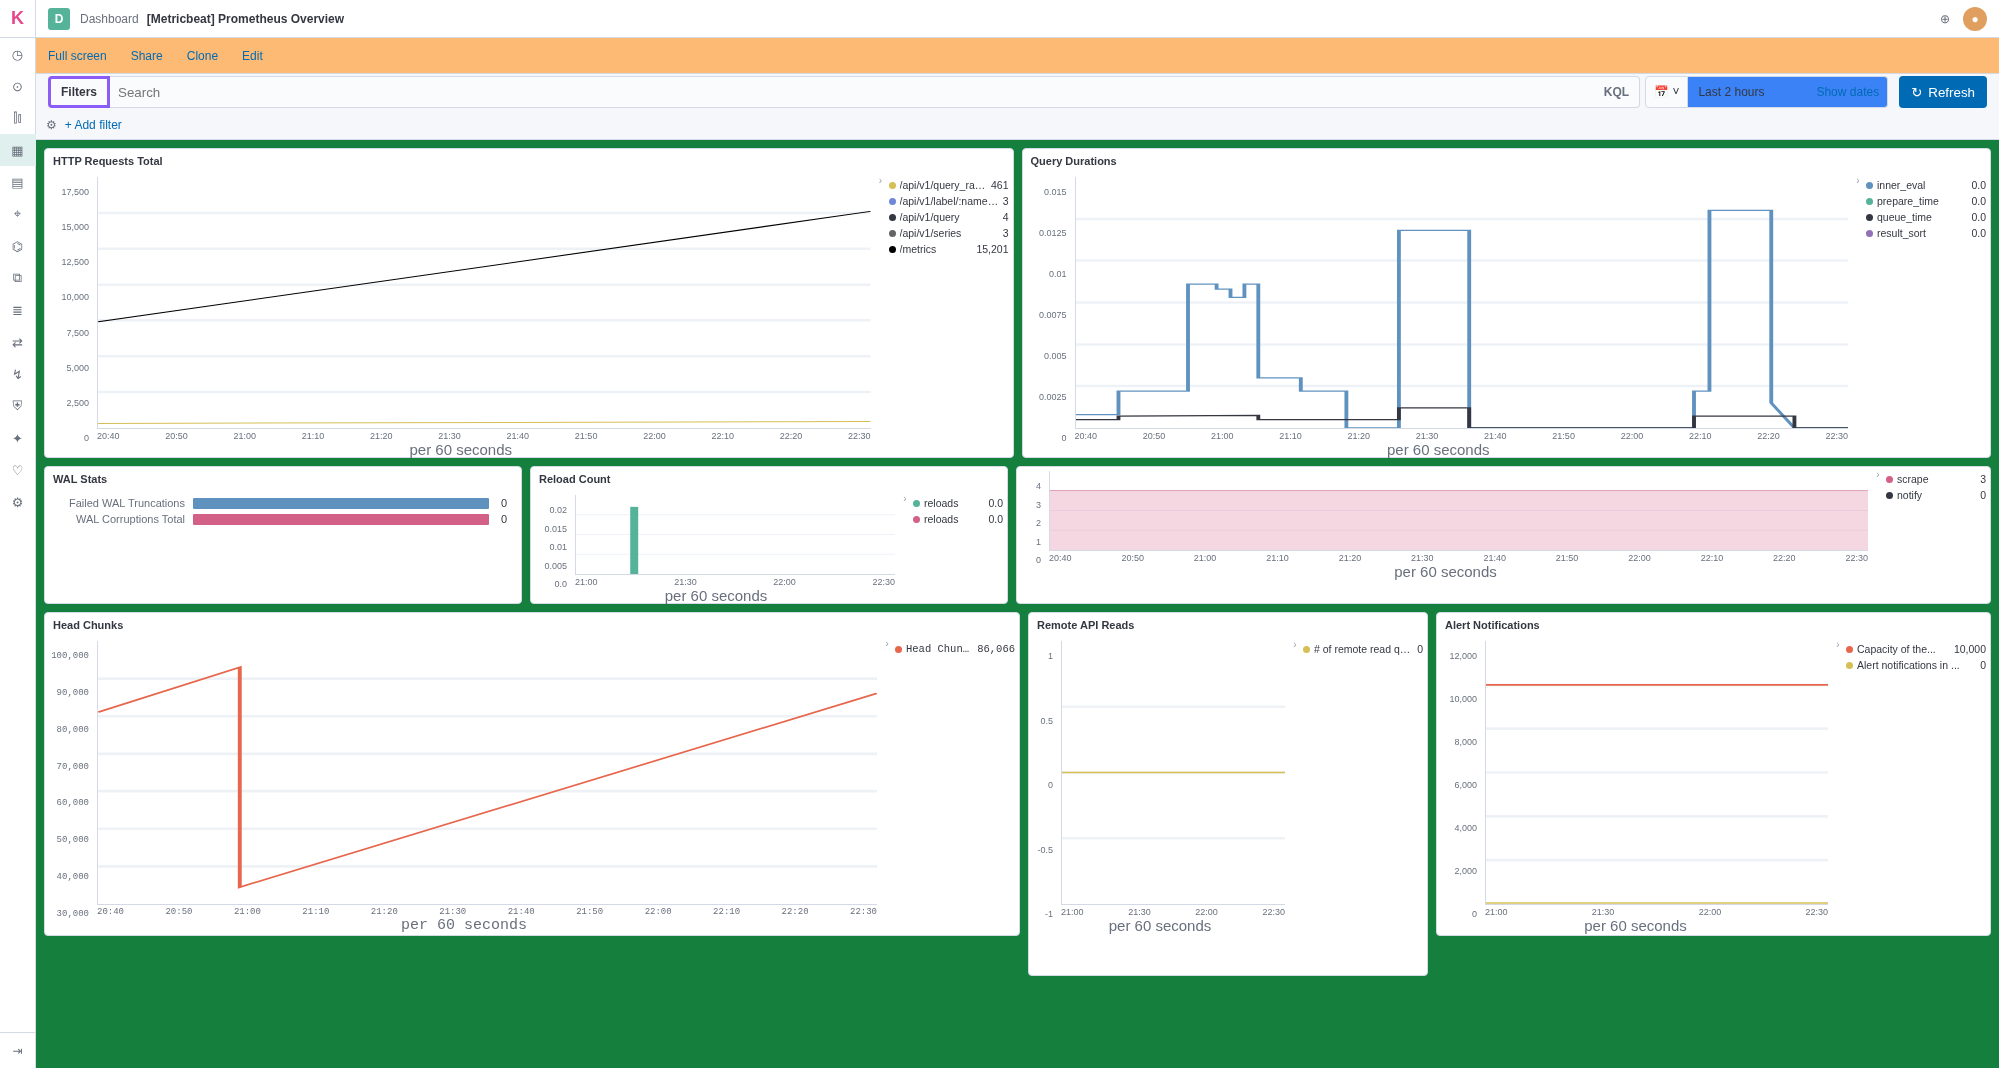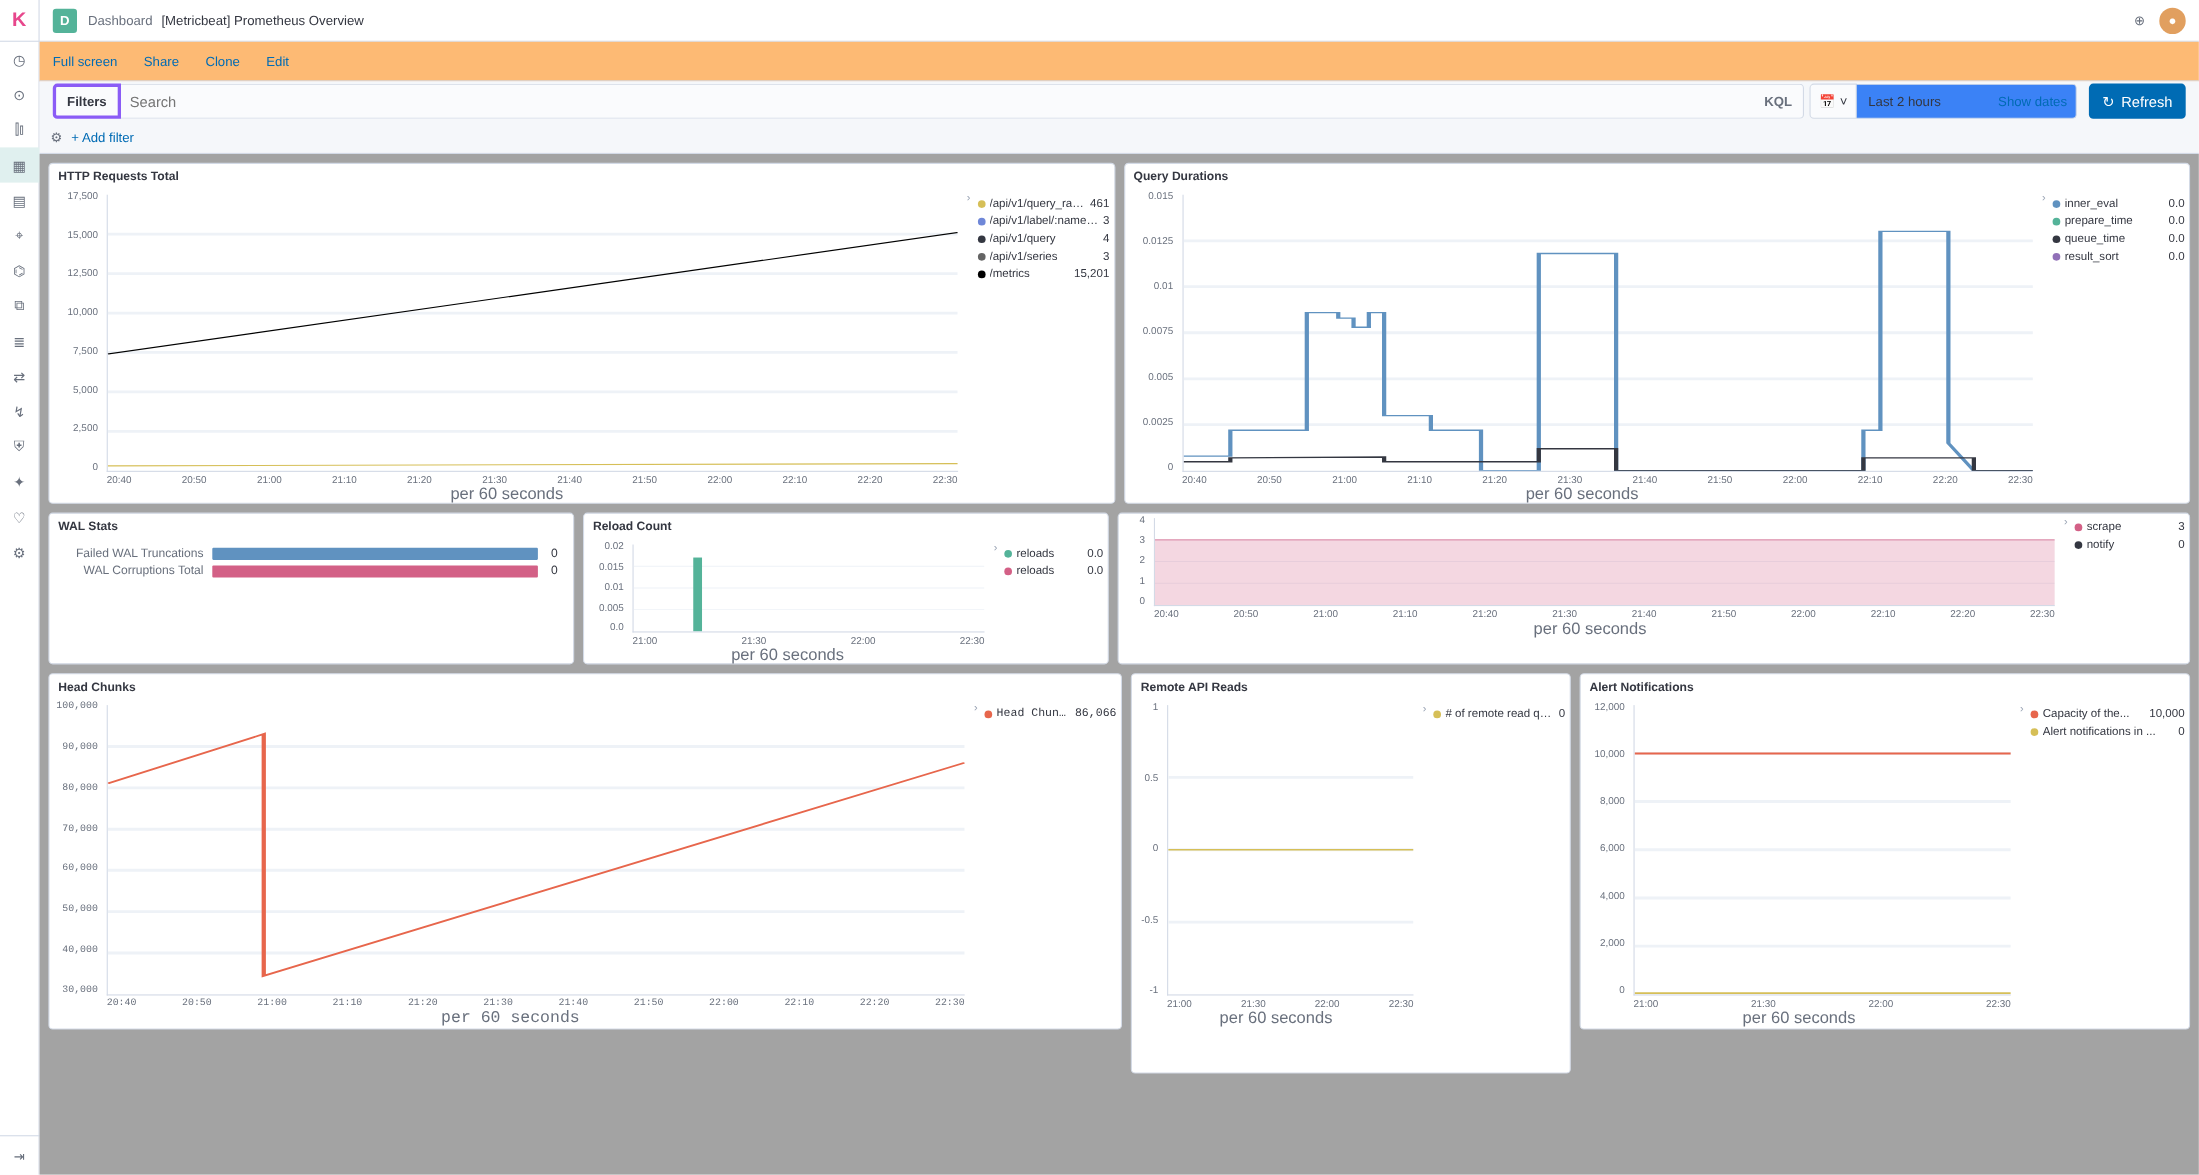--- a/index.html
+++ b/index.html
@@ -8,45 +8,45 @@
 .sidebar{width:36px;background:#fff;border-right:1px solid #d3dae6;display:flex;flex-direction:column;align-items:center;padding-top:0;}
 .logo{width:36px;height:38px;display:flex;align-items:center;justify-content:center;font-weight:bold;color:#e7478c;font-size:18px;border-bottom:1px solid #d3dae6;}
 .sb-item{width:36px;height:32px;display:flex;align-items:center;justify-content:center;color:#69707d;cursor:pointer;font-size:13px;}
 .sb-item.active{background:#e0f0ef;}
 .sb-spacer{flex:1;}
 .sb-bottom{width:36px;height:36px;display:flex;align-items:center;justify-content:center;color:#69707d;border-top:1px solid #d3dae6;}
 .main{flex:1;display:flex;flex-direction:column;}
 .topbar{height:38px;border-bottom:1px solid #d3dae6;display:flex;align-items:center;padding:0 12px;}
 .topbar .badge{width:22px;height:22px;background:#54b399;color:#fff;font-weight:bold;display:flex;align-items:center;justify-content:center;border-radius:3px;margin-right:10px;}
 .topbar .crumb{color:#69707d;}
-.topbar .title{font-weight:normal;margin-left:8px;}
+.topbar .title{font-weight:bold;margin-left:8px;}
 .topbar .spacer{flex:1;}
 .topbar .icon-btn{width:24px;height:24px;display:flex;align-items:center;justify-content:center;color:#69707d;margin-left:6px;}
 .avatar{width:24px;height:24px;border-radius:50%;background:#e19f5f;text-align:center;line-height:24px;color:#fff;margin-left:6px;}
 .linkbar{height:36px;background:#fdba74;border-bottom:1px solid #d3dae6;display:flex;align-items:center;padding:0 12px;gap:24px;}
 .linkbar a{color:#006bb4;text-decoration:none;}
 .qbar{height:36px;background:#f5f7fa;display:flex;align-items:center;padding:0 12px;gap:0;}
 .qbar .flabel{font-weight:bold;height:32px;display:flex;align-items:center;padding:0 10px;border:3px solid #8b5cf6;border-radius:4px 0 0 4px;background:#fafbfd;}
 .qbar input{flex:1;height:32px;border:1px solid #d3dae6;border-left:none;border-radius:0 4px 4px 0;padding:0 8px;background:#fafbfd;}
 .qbar .kql{font-weight:bold;color:#69707d;margin:0 8px 0 -36px;z-index:1;}
 .qbar .datebtn{height:32px;border:1px solid #d3dae6;background:#fafbfd;display:flex;align-items:center;padding:0 8px;margin-left:8px;border-radius:4px 0 0 4px;}
 .qbar .dateval{height:32px;border:1px solid #d3dae6;border-left:none;background:#3b82f6;display:flex;align-items:center;padding:0 10px;min-width:200px;border-radius:0 4px 4px 0;}
 .qbar .showd{color:#006bb4;margin:0 12px 0 -72px;z-index:1;}
 .qbar .refresh{height:32px;background:#006bb4;color:#fff;border:none;border-radius:4px;padding:0 12px;margin-left:8px;display:flex;align-items:center;gap:6px;font-weight:500;}
 .filterbar{height:30px;background:#f5f7fa;border-bottom:1px solid #d3dae6;display:flex;align-items:center;padding:0 10px;gap:8px;}
 .filterbar .gear{color:#69707d;}
 .filterbar .addf{color:#006bb4;}
-.content{flex:1;background:#a3a3a3;padding:8px;display:flex;flex-direction:column;gap:8px;}
+.content{flex:1;background:#15803d;padding:8px;display:flex;flex-direction:column;gap:8px;}
 .row{display:flex;gap:8px;}
 .panel{background:#fff;border:1px solid #d3dae6;border-radius:4px;position:relative;}
 .ptitle{font-size:11px;font-weight:bold;padding:6px 8px;}
 .chartwrap{display:flex;}
 .chartarea{position:relative;flex:1;}
 .chart{position:relative;}
-.ylabels{position:absolute;left:0;top:0;width:48px;height:100%;display:flex;flex-direction:column;justify-content:space-between;font-size:9px;text-align:right;color:#69707d;padding-right:4px;}
+.ylabels{position:absolute;left:0;top:14px;width:48px;height:100%;display:flex;flex-direction:column;justify-content:space-between;font-size:9px;text-align:right;color:#69707d;padding-right:4px;}
 .plot{position:absolute;left:52px;right:6px;top:4px;bottom:0;border-left:1px solid #d3dae6;border-bottom:1px solid #d3dae6;}
 .grid line{stroke:#eef2f7;}
 .xlabels{display:flex;justify-content:space-between;font-size:9px;color:#69707d;padding:2px 6px 0 52px;}
 .xtitle{text-align:center;font-size:15px;color:#69707d;padding-bottom:4px;}
 .legend{width:128px;padding:4px 4px;font-size:10.5px;}
 .legend .lrow{display:flex;align-items:center;gap:4px;padding:1px 0;line-height:14px;}
 .legend .dot{width:7px;height:7px;border-radius:50%;flex-shrink:0;}
 .legend .lname{flex:1;overflow:hidden;text-overflow:ellipsis;white-space:nowrap;}
 .legend .lval{color:#343741;font-weight:500;}
 .ltoggle{width:8px;text-align:center;color:#98a2b3;font-size:10px;padding-top:2px;}

